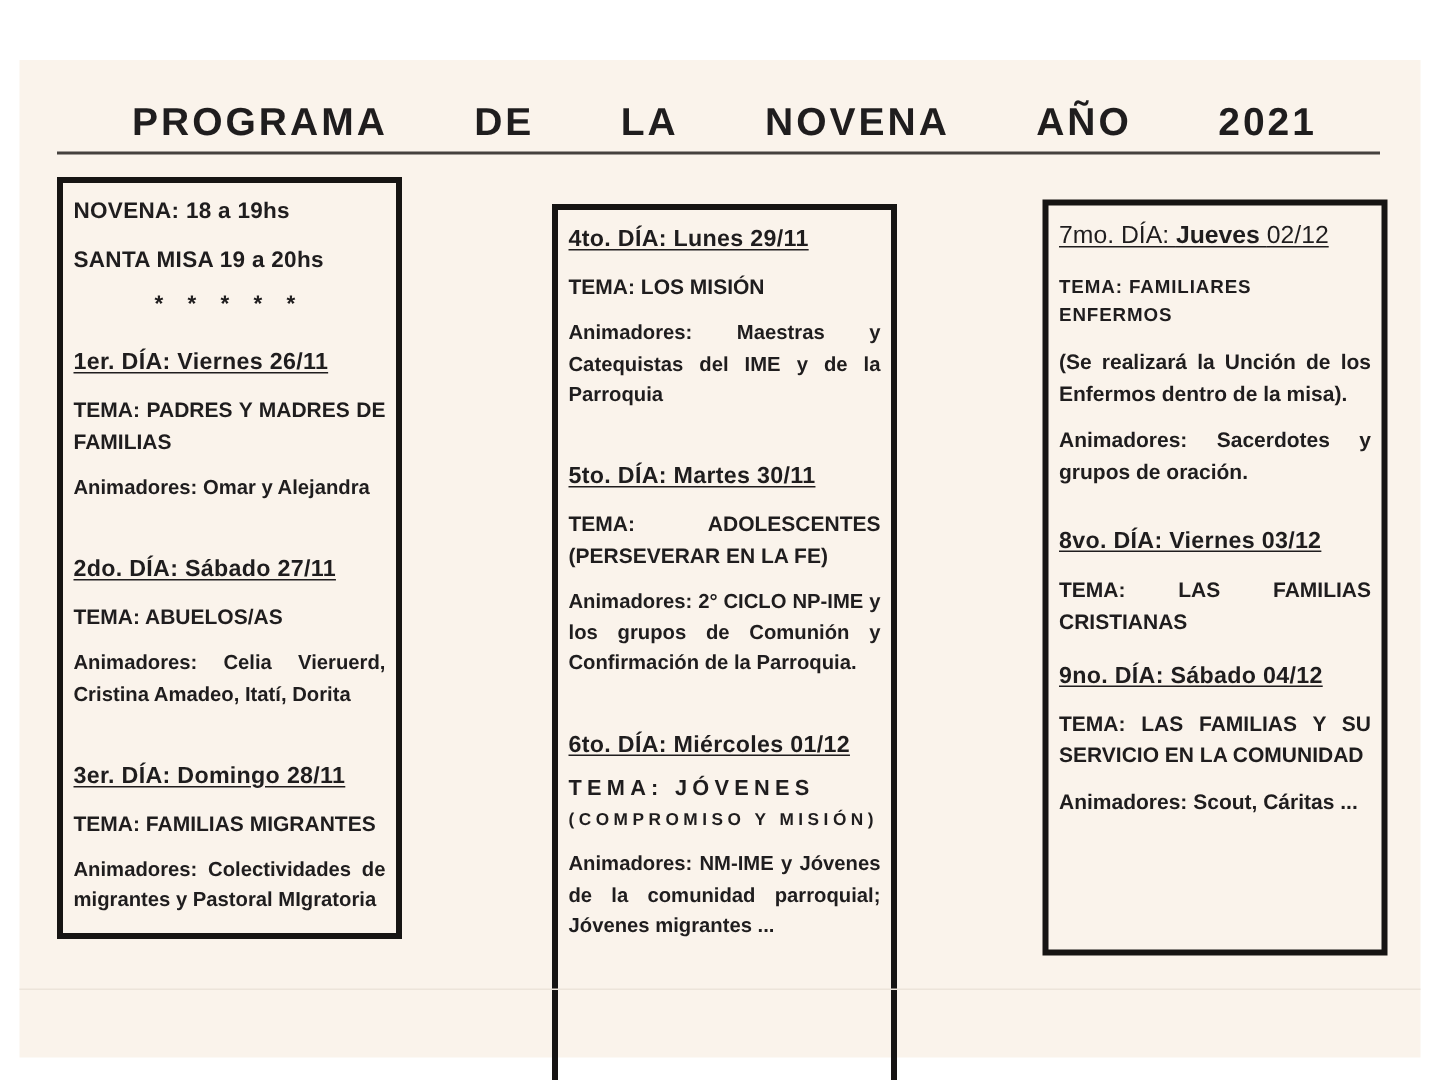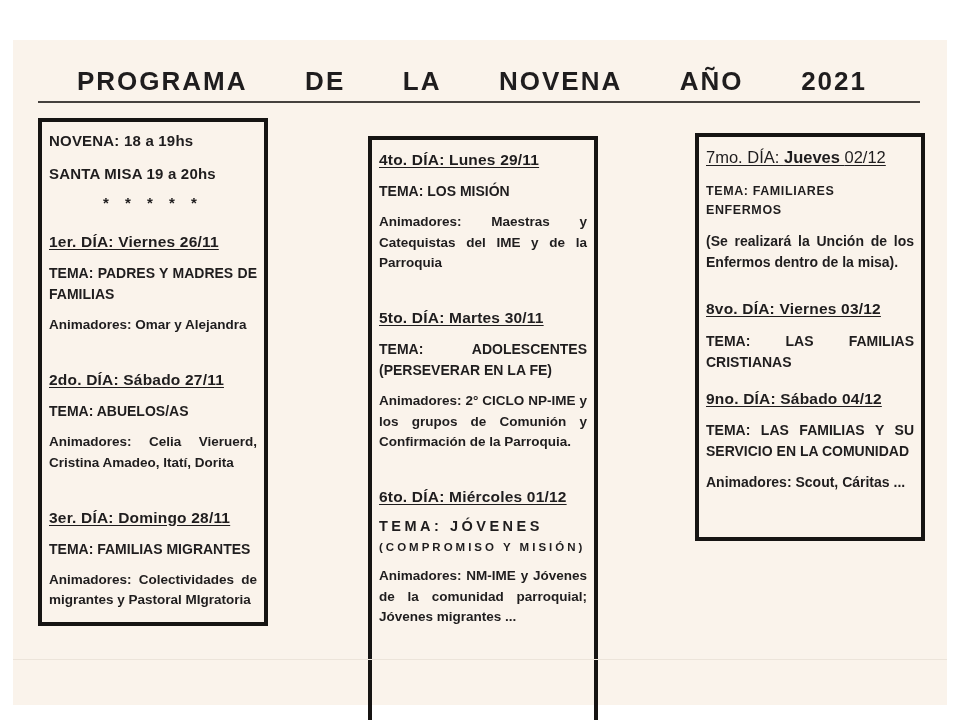--- a/index.html
+++ b/index.html
@@ -13,38 +13,38 @@
   .page{position:relative;width:960px;height:720px;background:#ffffff;}
   .slide{
     position:absolute;left:13px;top:40px;width:934px;height:665px;
     background:#faf3eb;
   }
   .fold{
     position:absolute;left:0;top:619px;width:934px;height:1px;
     background:#ece4da;
   }
   .title{
-    position:absolute;left:64px;top:26px;width:790px;
+    position:absolute;left:75px;top:26px;width:790px;
     display:flex;justify-content:space-between;
     font-size:26px;font-weight:bold;letter-spacing:2px;
     white-space:nowrap;
   }
   .rule{
     position:absolute;left:25px;top:61px;width:882px;height:2px;
     background:#45413e;
   }
   .box{
     position:absolute;box-sizing:border-box;width:230px;
     border:4px solid #161413;
     padding:8px 7px 0 7px;
     font-weight:bold;font-size:13.5px;line-height:1.5;
   }
   .box1{left:25px;top:78px;height:508px;}
   .box2{left:355px;top:96px;height:649px;}
-  .box3{left:682px;top:93px;height:408px;}
+  .box3{left:682px;top:93px;height:504px;}
 
   .hdr{
     font-size:15.5px;
     text-decoration:underline;
     text-underline-offset:2px;
     letter-spacing:0.2px;
   }
   .tema{margin-top:10px;font-size:14px;text-align:justify;}
   .anim{margin-top:10px;text-align:justify;}
   .line{font-size:15px;letter-spacing:0.2px;}
@@ -118,20 +118,21 @@
       <div class="tema-sub">(COMPROMISO Y MISIÓN)</div>
       <div class="anim">Animadores: NM-IME y Jóvenes de la comunidad parroquial; Jóvenes migrantes ...</div>
     </div>
 
     <div class="box box3">
       <div class="hdr7">
         <span>7mo. DÍA: </span><span class="bold">Jueves </span><span>02/12</span>
       </div>
       <div class="tema7">TEMA: FAMILIARES ENFERMOS</div>
       <div class="note">(Se realizará la Unción de los Enfermos dentro de la misa).</div>
+      <div class="anim">Animadores: Sacerdotes y grupos de oración.</div>
 
       <div class="hdr gap-md">8vo. DÍA: Viernes 03/12</div>
       <div class="tema">TEMA: LAS FAMILIAS CRISTIANAS</div>
 
       <div class="hdr gap-sm">9no. DÍA: Sábado 04/12</div>
       <div class="tema">TEMA: LAS FAMILIAS Y SU SERVICIO EN LA COMUNIDAD</div>
       <div class="anim fit">Animadores: Scout, Cáritas ...</div>
     </div>
 
     <div class="fold"></div>

